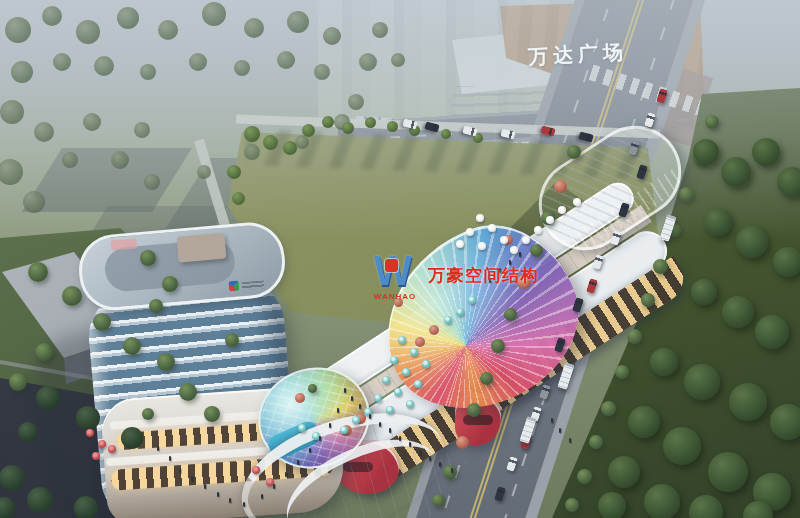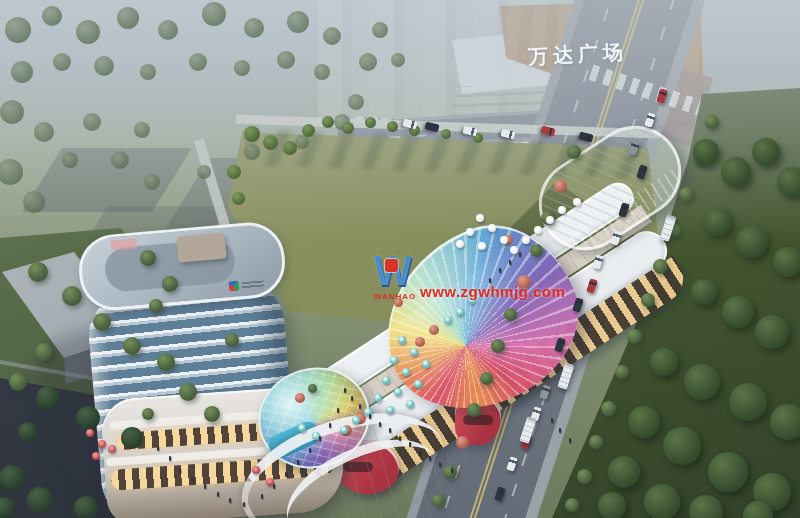--- a/index.html
+++ b/index.html
@@ -527,15 +527,15 @@
       <span class="d person" style="left: 488.75px; top: 277.5px; width: 2.5px; height: 5px;"></span>
       <span class="d person" style="left: 558.75px; top: 427.5px; width: 2.5px; height: 5px;"></span>
       <span class="d person" style="left: 568.75px; top: 437.5px; width: 2.5px; height: 5px;"></span>
       <span class="d person" style="left: 550.75px; top: 417.5px; width: 2.5px; height: 5px;"></span>
     </div>
 
   <div id="wm">
     <div id="wm-w">W</div>
     <div id="wm-badge"></div>
     <div id="wm-latin">WANHAO</div>
-    <div id="wm-url">www.zgwhmjg.com</div>
+    <div id="wm-cn">万豪空间结构</div>
   </div>
 </div>
 
 </body></html>

